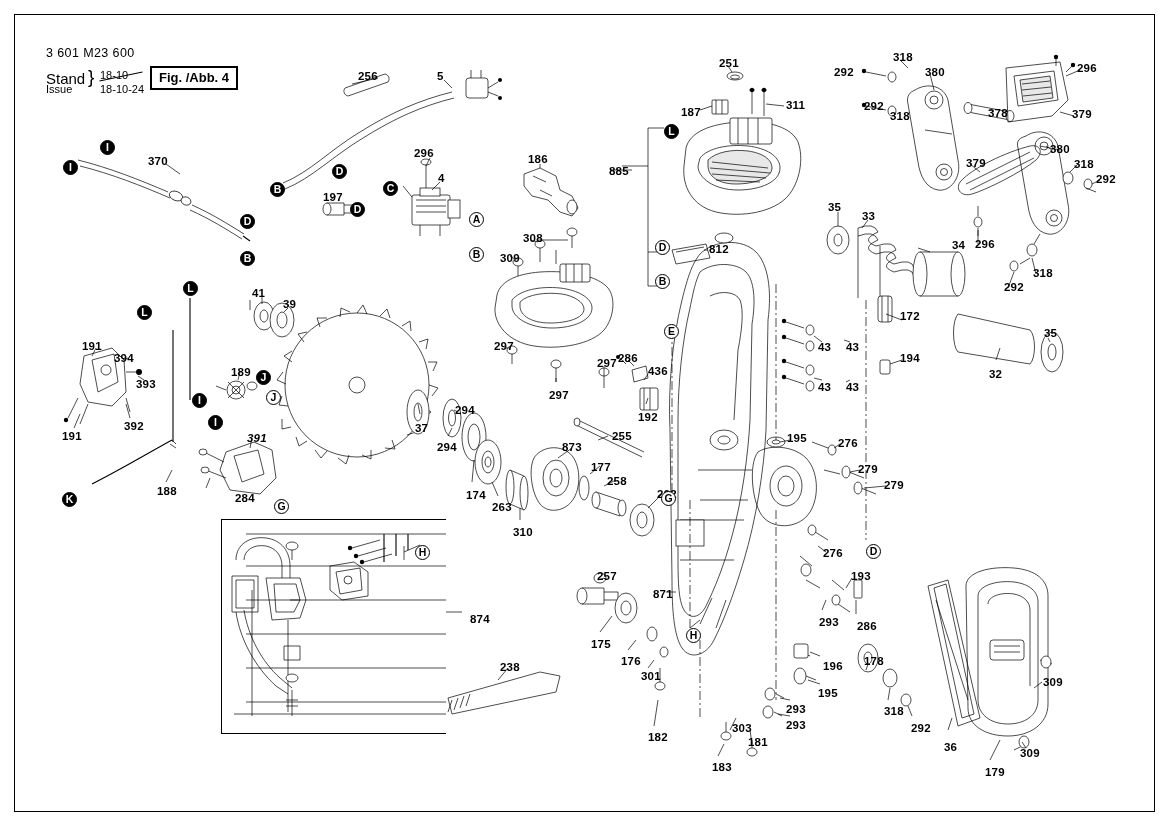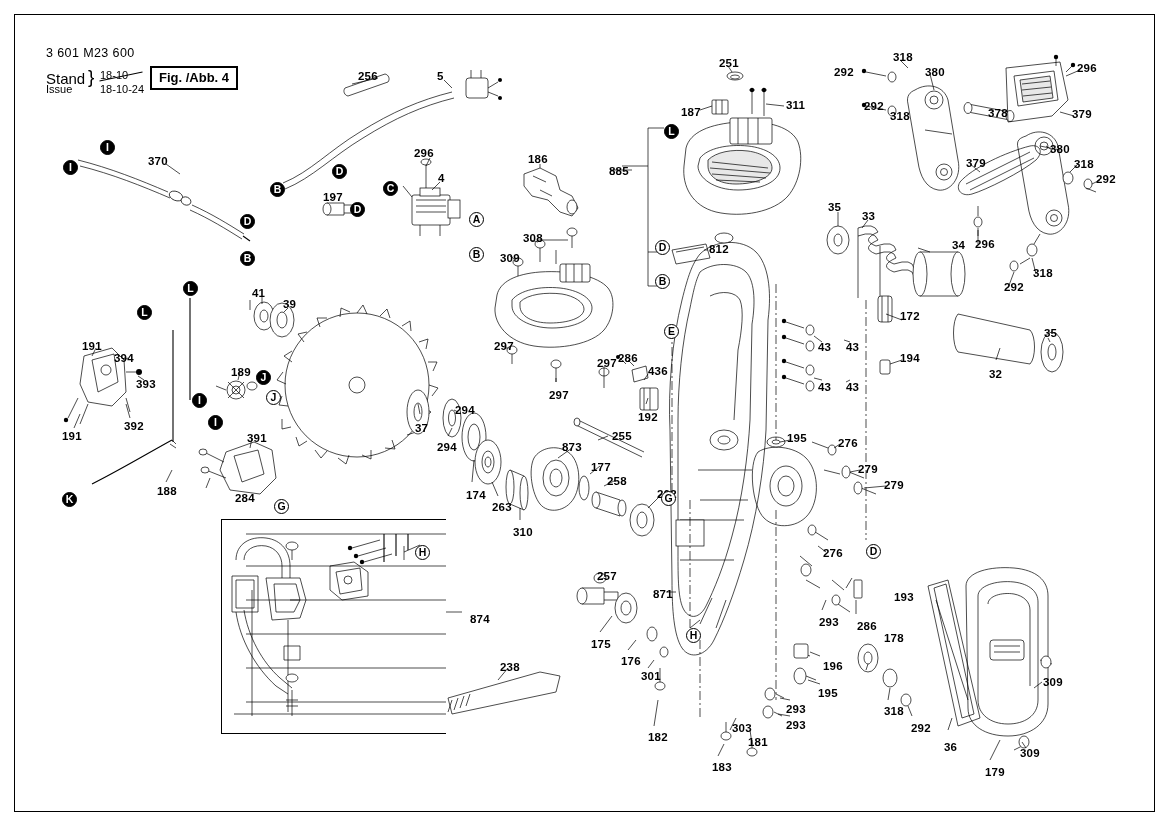--- a/index.html
+++ b/index.html
@@ -723,55 +723,55 @@
       <div class="num" style="left: 818px; top: 341px;">43</div>
       <div class="num" style="left: 846px; top: 341px;">43</div>
       <div class="num" style="left: 818px; top: 381px;">43</div>
       <div class="num" style="left: 846px; top: 381px;">43</div>
       <div class="num" style="left: 549px; top: 389px;">297</div>
       <div class="num" style="left: 597px; top: 357px;">297</div>
       <div class="num" style="left: 638px; top: 411px;">192</div>
       <div class="num" style="left: 415px; top: 422px;">37</div>
       <div class="num" style="left: 455px; top: 404px;">294</div>
       <div class="num" style="left: 437px; top: 441px;">294</div>
-      <div class="num" style="left: 247px; top: 432px;">391</div>
+      <div class="num" style="left: 247px; top: 432px; font-style: italic;">391</div>
       <div class="num" style="left: 157px; top: 485px;">188</div>
       <div class="num" style="left: 198px; top: 492px; margin-left: 37px;">284</div>
       <div class="num" style="left: 466px; top: 489px;">174</div>
       <div class="num" style="left: 492px; top: 501px;">263</div>
       <div class="num" style="left: 513px; top: 526px;">310</div>
       <div class="num" style="left: 562px; top: 441px;">873</div>
       <div class="num" style="left: 612px; top: 430px;">255</div>
       <div class="num" style="left: 591px; top: 461px;">177</div>
       <div class="num" style="left: 607px; top: 475px;">258</div>
       <div class="num" style="left: 657px; top: 488px;">262</div>
       <div class="num" style="left: 787px; top: 432px;">195</div>
       <div class="num" style="left: 838px; top: 437px;">276</div>
       <div class="num" style="left: 858px; top: 463px;">279</div>
       <div class="num" style="left: 884px; top: 479px;">279</div>
       <div class="num" style="left: 823px; top: 547px;">276</div>
-      <div class="num" style="left: 851px; top: 591px; margin-left: 43px;">193</div>
+      <div class="num" style="left: 851px; top: 570px;">193</div>
       <div class="num" style="left: 857px; top: 620px;">286</div>
       <div class="num" style="left: 819px; top: 616px;">293</div>
       <div class="num" style="left: 653px; top: 588px;">871</div>
       <div class="num" style="left: 597px; top: 570px;">257</div>
       <div class="num" style="left: 591px; top: 638px;">175</div>
       <div class="num" style="left: 621px; top: 655px;">176</div>
       <div class="num" style="left: 641px; top: 670px;">301</div>
       <div class="num" style="left: 470px; top: 613px;">874</div>
       <div class="num" style="left: 500px; top: 661px;">238</div>
       <div class="num" style="left: 648px; top: 731px;">182</div>
       <div class="num" style="left: 732px; top: 722px;">303</div>
       <div class="num" style="left: 748px; top: 736px;">181</div>
       <div class="num" style="left: 712px; top: 761px;">183</div>
       <div class="num" style="left: 786px; top: 703px;">293</div>
       <div class="num" style="left: 786px; top: 719px;">293</div>
       <div class="num" style="left: 818px; top: 687px;">195</div>
       <div class="num" style="left: 823px; top: 660px;">196</div>
-      <div class="num" style="left: 864px; top: 632px; padding-left: 20px;">178</div>
+      <div class="num" style="left: 864px; top: 655px;">178</div>
       <div class="num" style="left: 884px; top: 705px;">318</div>
       <div class="num" style="left: 911px; top: 722px;">292</div>
       <div class="num" style="left: 944px; top: 741px;">36</div>
       <div class="num" style="left: 985px; top: 766px;">179</div>
       <div class="num" style="left: 1043px; top: 676px;">309</div>
       <div class="num" style="left: 1020px; top: 747px;">309</div>
     </div>
   <div id="bubble-layer">
       <div class="bub filled" style="left: 100px; top: 140px;">I</div>
       <div class="bub filled" style="left: 63px; top: 160px;">I</div>

